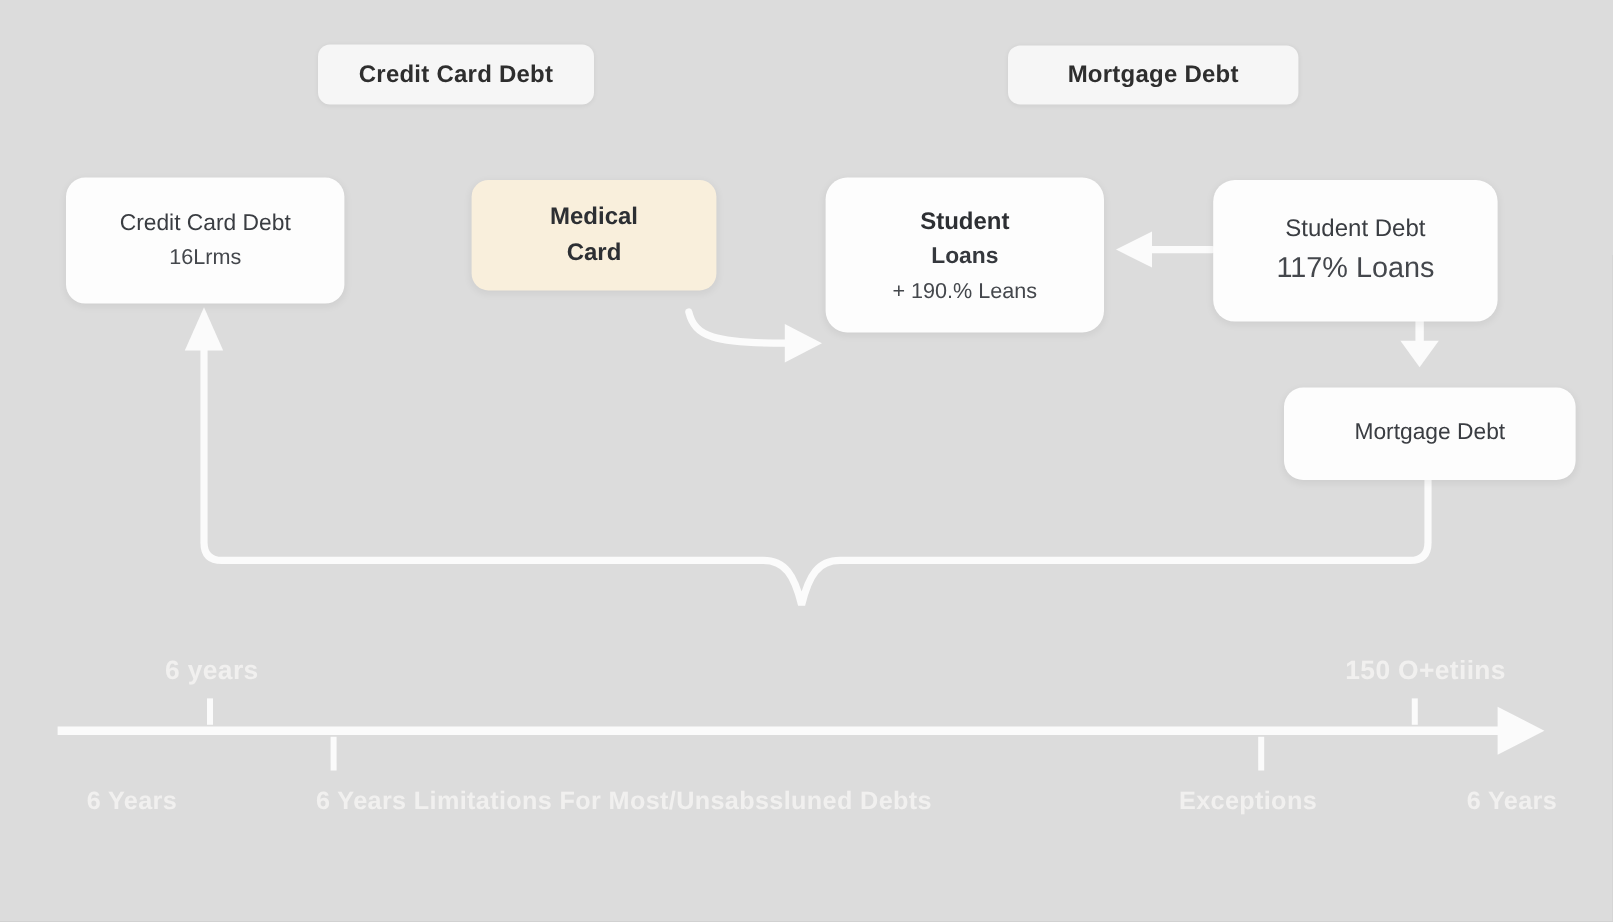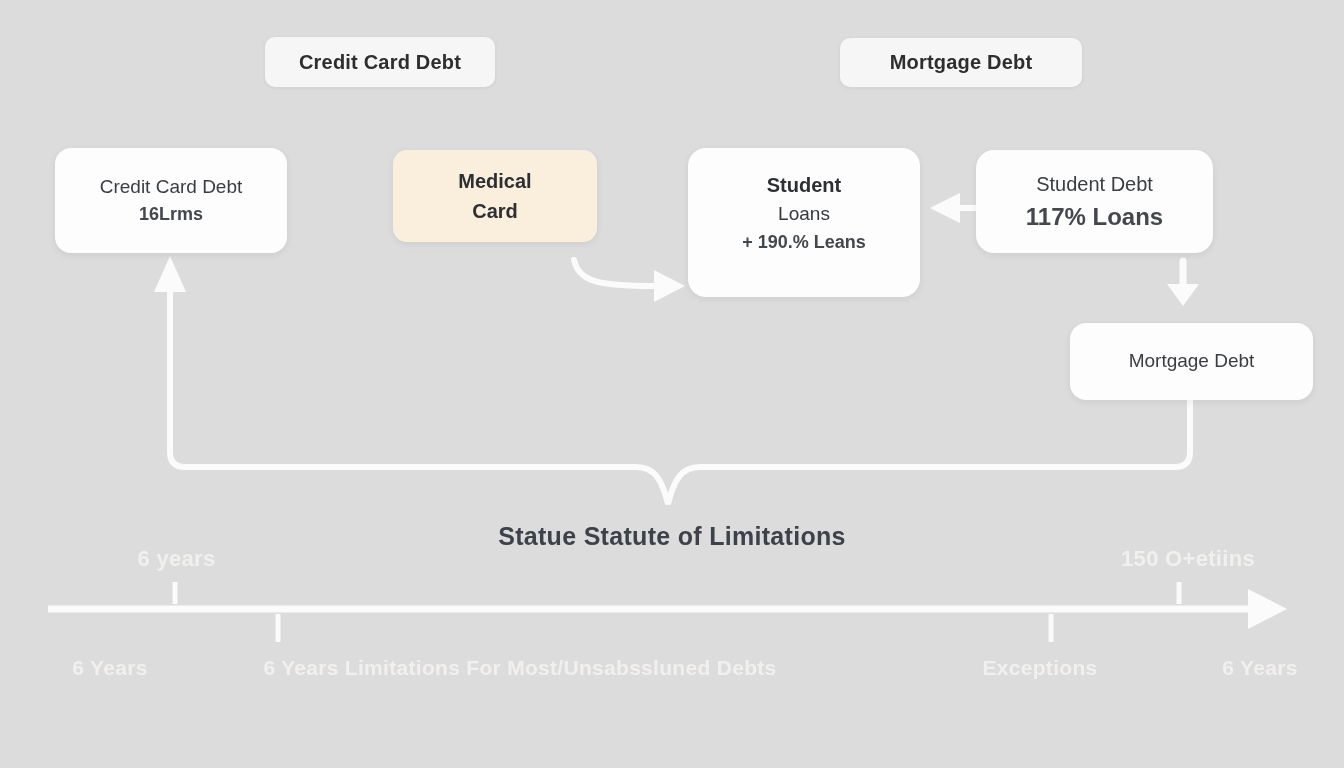--- a/index.html
+++ b/index.html
@@ -32,23 +32,23 @@
     background:#fdfdfd;
     border-radius:16px;
     box-shadow:0 2px 7px rgba(0,0,0,0.07);
     display:flex;flex-direction:column;align-items:center;justify-content:center;
     color:#3a3d42;
     text-align:center;
     line-height:1.5;
   }
   .node.cream{background:#f9efdc;}
   .node .l-med{font-size:19px;font-weight:500;}
-  .node .l-reg{font-size:18px;font-weight:700;color:#44474c;}
+  .node .l-reg{font-size:18px;font-weight:400;color:#44474c;}
   .node .l-bold{font-size:20px;font-weight:700;color:#2d2f33;}
-  .node .l-semi{font-size:19px;font-weight:400;color:#35383d;}
+  .node .l-semi{font-size:19px;font-weight:700;color:#35383d;}
   .node.top-align{justify-content:flex-start;padding-top:22px;box-sizing:border-box;}
   .title{
     position:absolute;left:0;top:522px;width:1344px;
     text-align:center;
     font-size:25px;font-weight:700;color:#3c414a;
     letter-spacing:0.3px;
   }
   .wlabel{
     position:absolute;
     color:#f1f0ef;
@@ -94,36 +94,35 @@
   <div class="node" style="left:55px;top:148px;width:232px;height:105px;">
     <div class="l-med">Credit Card Debt</div>
     <div class="l-reg">16Lrms</div>
   </div>
 
   <div class="node cream" style="left:393px;top:150px;width:204px;height:92px;border-radius:14px;">
     <div class="l-bold">Medical</div>
     <div class="l-bold">Card</div>
   </div>
 
-  <div class="node top-align" style="left:688px;top:148px;width:232px;height:149px;border-radius:18px;">
+  <div class="node top-align" style="left:688px;top:148px;width:232px;height:129px;border-radius:18px;">
     <div class="l-bold">Student</div>
     <div class="l-semi">Loans</div>
     <div class="l-reg">+ 190.% Leans</div>
   </div>
 
-  <div class="node" style="left:976px;top:150px;width:237px;height:103px;border-radius:18px;">
+  <div class="node" style="left:1011px;top:150px;width:237px;height:118px;border-radius:18px;">
     <div class="l-med" style="font-size:20px;">Student Debt</div>
     <div class="l-reg" style="font-size:24px;">117% Loans</div>
   </div>
 
   <div class="node" style="left:1070px;top:323px;width:243px;height:77px;">
     <div class="l-med" style="font-size:19px;">Mortgage Debt</div>
   </div>
 
-  <div class="title">Statue Statute of Limitations</div>
 
   <div class="wlabel above" style="left:124px;width:105px;">6 years</div>
   <div class="wlabel above" style="left:1108px;width:160px;">150 O+etiins</div>
 
   <div class="wlabel below" style="left:58px;width:104px;">6 Years</div>
   <div class="wlabel below" style="left:200px;width:640px;">6 Years Limitations For Most/Unsabssluned Debts</div>
   <div class="wlabel below" style="left:970px;width:140px;">Exceptions</div>
   <div class="wlabel below" style="left:1200px;width:120px;">6 Years</div>
 
 </div>

